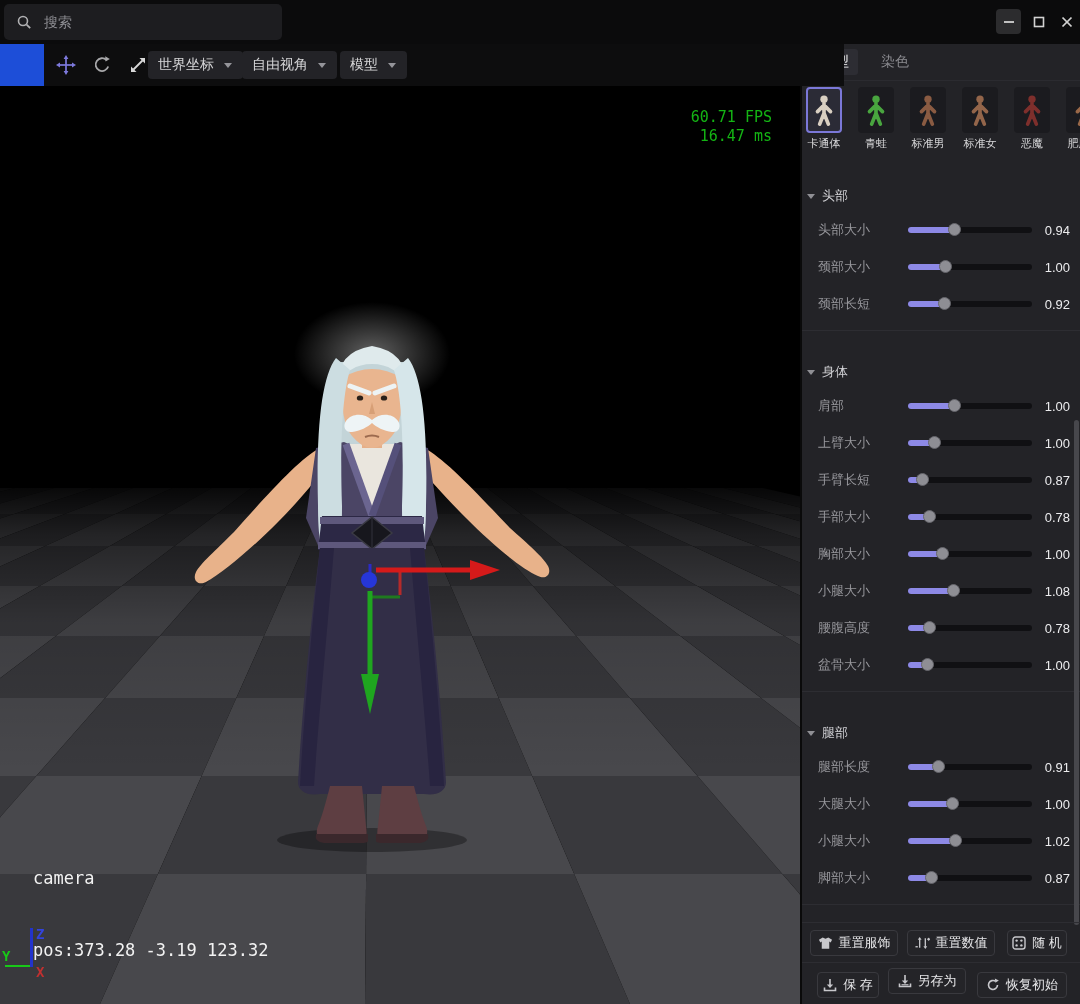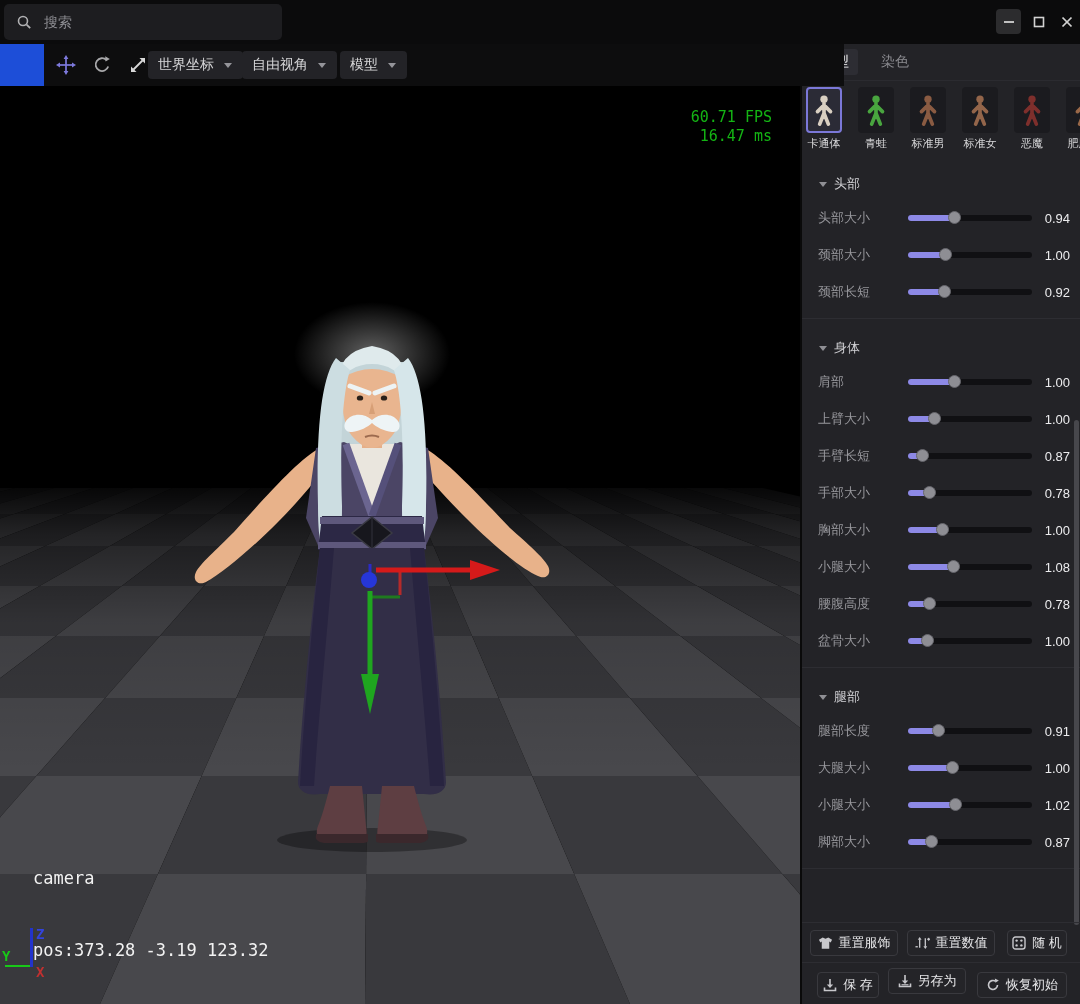--- a/index.html
+++ b/index.html
@@ -49,21 +49,21 @@
   .tab{font-size:14px;padding:4px 9px;border-radius:3px;}
   .tab.active{color:#f2f2f2;background:#2d2d33;}
   .tab:not(.active){color:#8a8a8f;}
   #models{display:flex;padding:6px 3px 4px 4px;gap:16px;}
   .model{width:38px;display:flex;flex-direction:column;align-items:center;gap:3px;}
   .model .pic{width:36px;height:46px;background:#1b1b1f;border-radius:4px;border:2px solid transparent;
               box-sizing:border-box;display:flex;align-items:center;justify-content:center;}
   .model.sel .pic{border-color:#7b78d8;background:#2b2b36;}
   .model .mlabel{font-size:11px;color:#d8d8da;white-space:nowrap;}
   .section{border-bottom:1px solid #2d2d32;padding-bottom:8px;}
-  .sec-head{height:30px;display:flex;align-items:center;gap:7px;padding-left:17px;margin-top:14px;
+  .sec-head{height:30px;display:flex;align-items:center;gap:7px;padding-left:5px;margin-top:26px;
             color:#d2d2d6;font-size:13px;}
   .caret-down{width:0;height:0;border-left:4px solid transparent;border-right:4px solid transparent;
               border-top:5px solid #8f8f94;}
   .srow{position:relative;height:37px;}
   .slabel{position:absolute;left:16px;top:50%;transform:translateY(-50%);font-size:13px;color:#97979c;text-align:center;}
   .strack{position:absolute;left:106px;top:50%;margin-top:-3px;width:124px;height:6px;background:#101013;border-radius:3px;}
   .sfill{height:6px;background:#8d89e6;border-radius:3px;}
   .sthumb{position:absolute;top:-4px;width:13px;height:13px;border-radius:50%;background:#8e8e94;
           border:1px solid #66666c;box-sizing:border-box;}
   .svalue{position:absolute;right:10px;top:50%;transform:translateY(-50%);font-size:13px;color:#ececee;}

